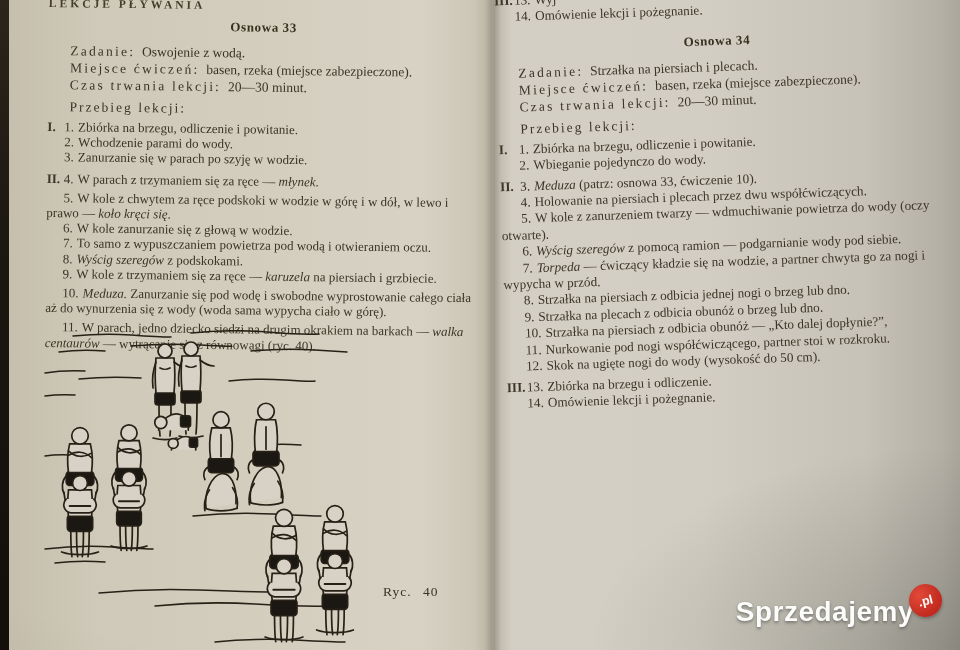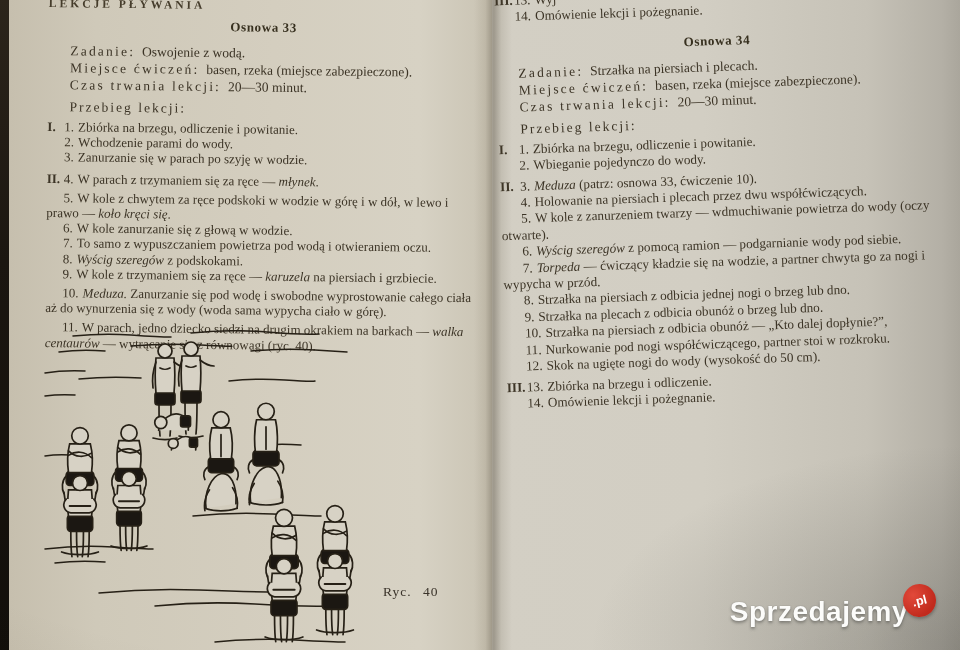--- a/index.html
+++ b/index.html
@@ -40,21 +40,21 @@
   .num{margin-right:4px;}
   .gap{margin-top:4px;}
   .gap-lg{margin-top:6px;}
   i{font-style:italic;}
   
   .figure{position:absolute;left:34px;top:330px;width:430px;height:320px;}
   .fig-caption{position:absolute;left:340px;top:254px;font-size:13.5px;letter-spacing:1px;
                word-spacing:7px;color:#3a332a;}
   .fig-svg path,.fig-svg circle,.fig-svg rect{vector-effect:non-scaling-stroke;}
   
-  .watermark{position:absolute;right:52px;bottom:22px;z-index:5;}
+  .watermark{position:absolute;right:46px;bottom:22px;z-index:5;}
   .wm-text{font-family:"Liberation Sans","DejaVu Sans",sans-serif;font-weight:bold;
            font-size:28px;color:#fcfcfa;letter-spacing:.5px;
            text-shadow:0 2px 3px rgba(70,70,66,.5),0 0 1px rgba(90,90,88,.6);}
   .wm-badge{position:absolute;right:-28px;top:-12px;width:33px;height:33px;border-radius:50%;
             background:radial-gradient(circle at 35% 30%, #e2493a, #c12a1d 70%);
             color:#fff;font-family:"Liberation Sans",sans-serif;font-weight:bold;font-size:12.5px;
             display:flex;align-items:center;justify-content:center;transform:rotate(-14deg);
             box-shadow:0 2px 3px rgba(40,40,38,.35);}
 </style>
 </head>

